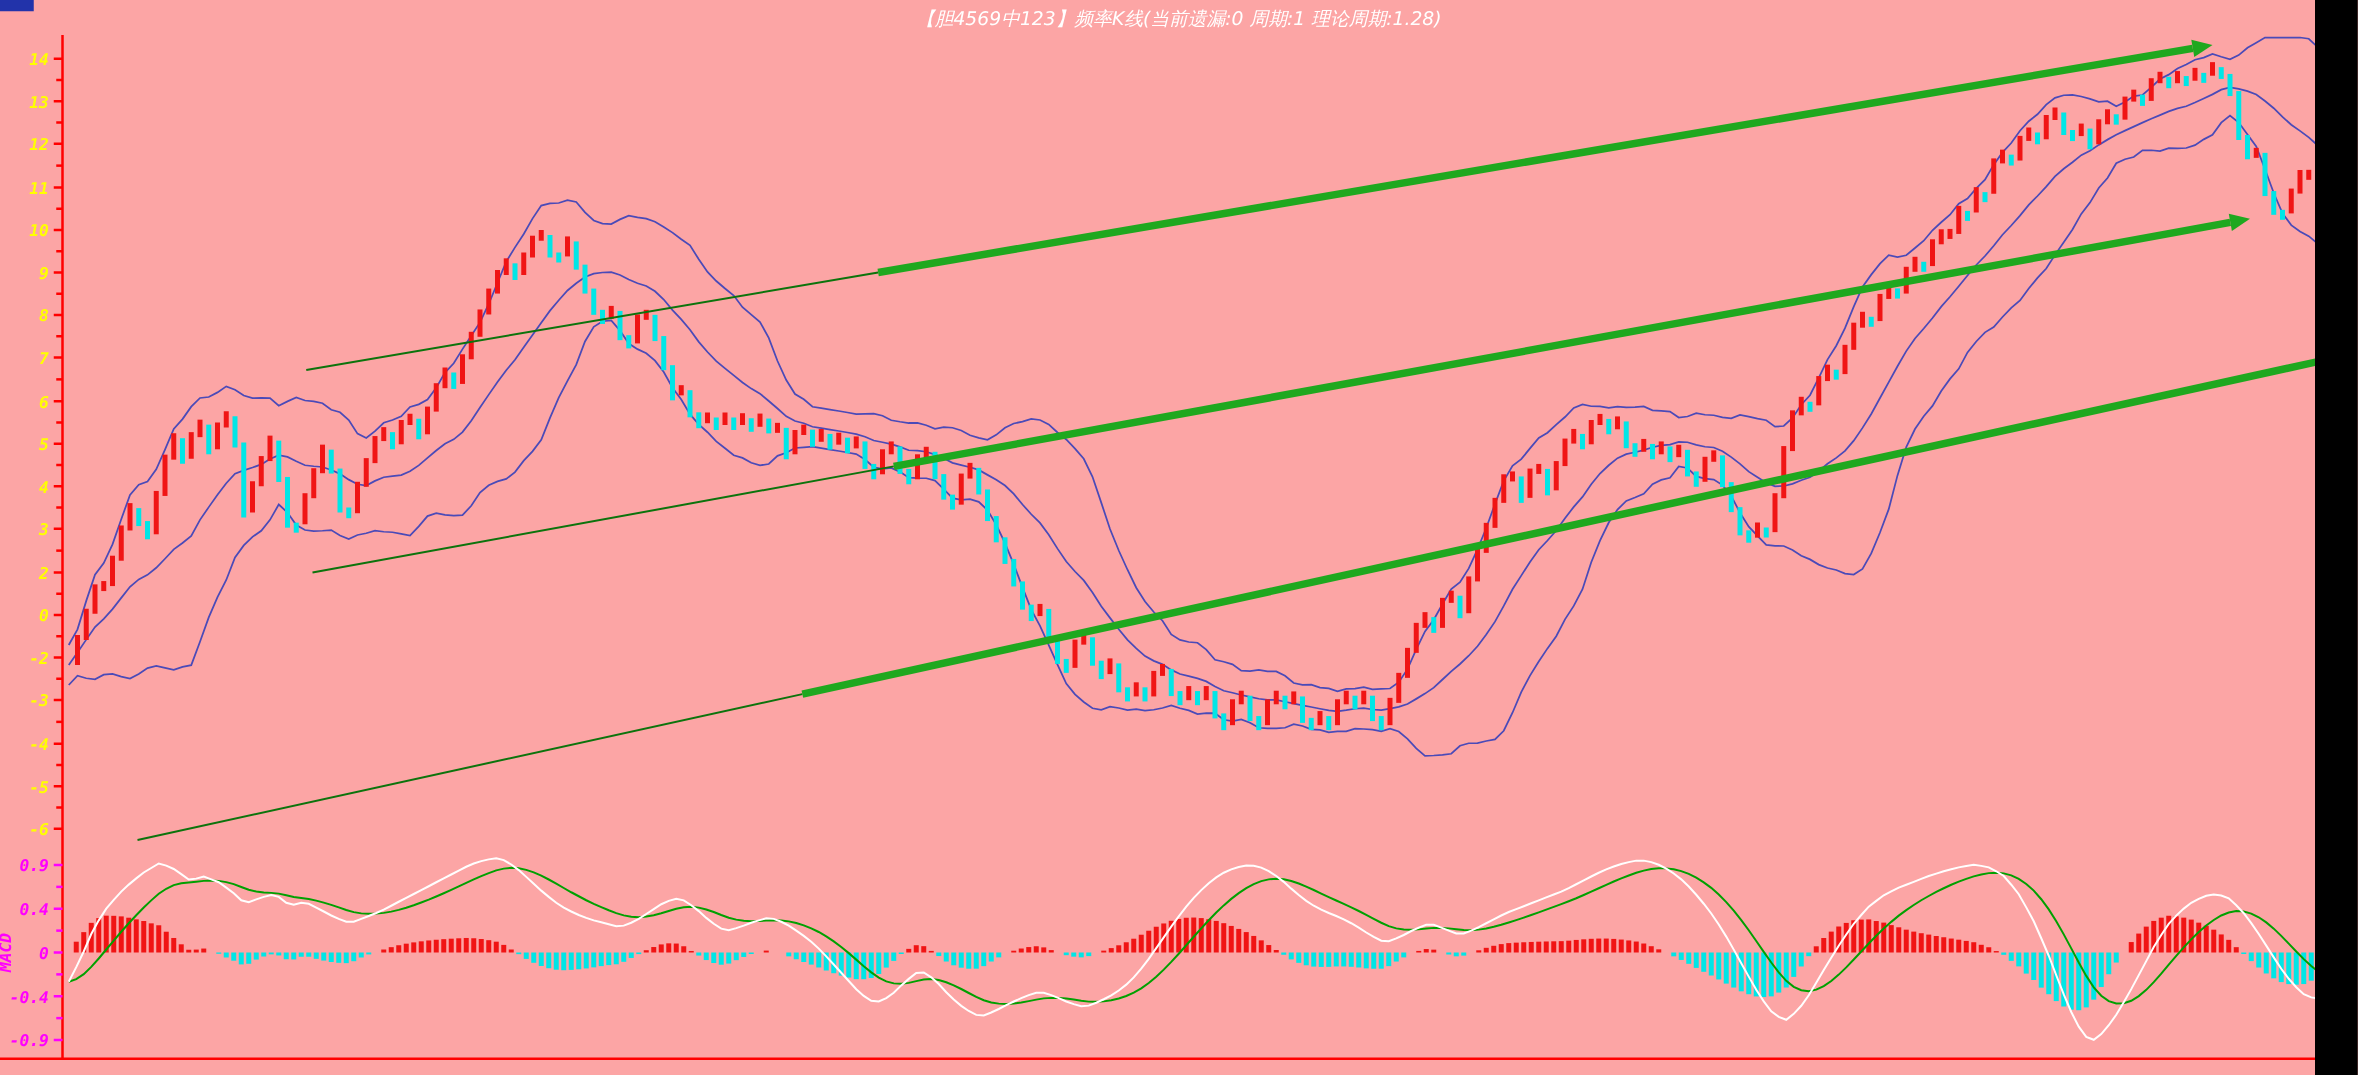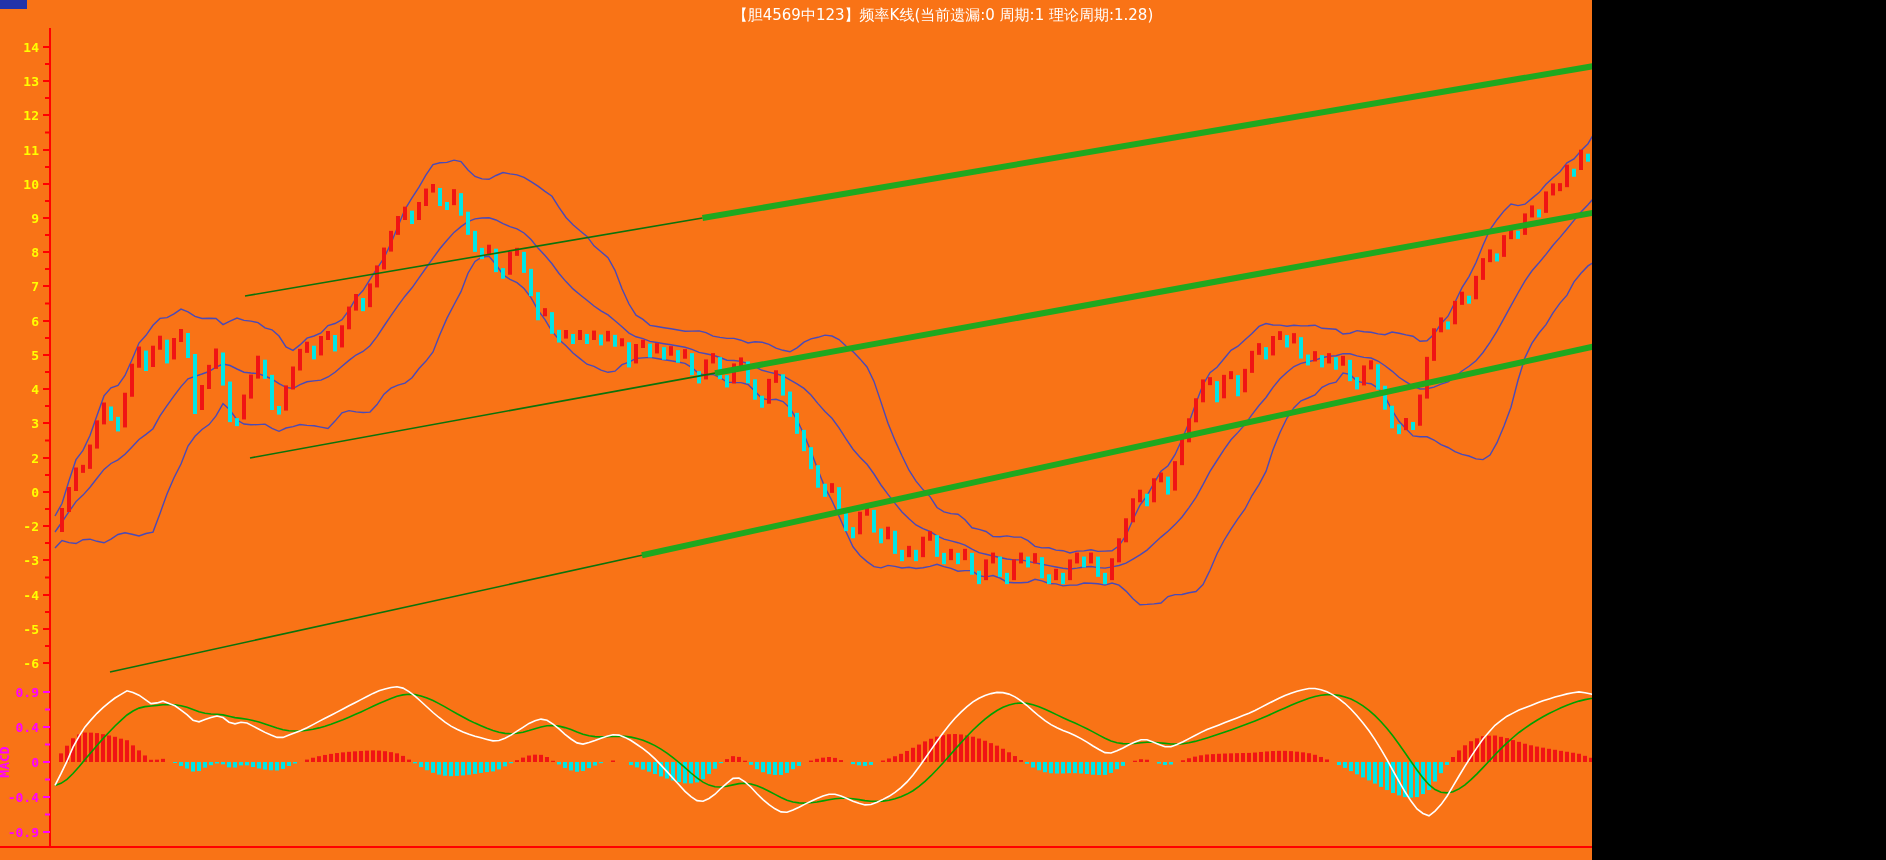--- a/index.html
+++ b/index.html
@@ -1,17 +1,17 @@
 <!DOCTYPE html>
 <html><head>
 <meta charset="utf-8">
 <style>
   html,body{margin:0;padding:0;background:#000;}
-  .stage{position:relative;width:1592px;height:860px;background:#f97316;overflow:hidden;
-         font-family:"DejaVu Sans","Liberation Sans",sans-serif;}
+  .stage{position:relative;width:1852px;height:860px;background:#fca5a5;overflow:hidden;
+         font-family:"DejaVu Sans","Liberation Sans",sans-serif;font-style:italic;}
   svg{position:absolute;left:0;top:0;}
   text{user-select:none;}
   .title-text{fill:#ffffff;font-size:15px;font-family:"DejaVu Sans","Liberation Sans",sans-serif;}
   .ylab{fill:#ffff00;font-size:13px;font-weight:bold;font-family:"DejaVu Sans Mono","Liberation Mono",monospace;}
   .mlab{fill:#ff00ff;font-size:13px;font-weight:bold;font-family:"DejaVu Sans Mono","Liberation Mono",monospace;}
 </style>
 </head>
 <body>
 
 <div class="stage">

